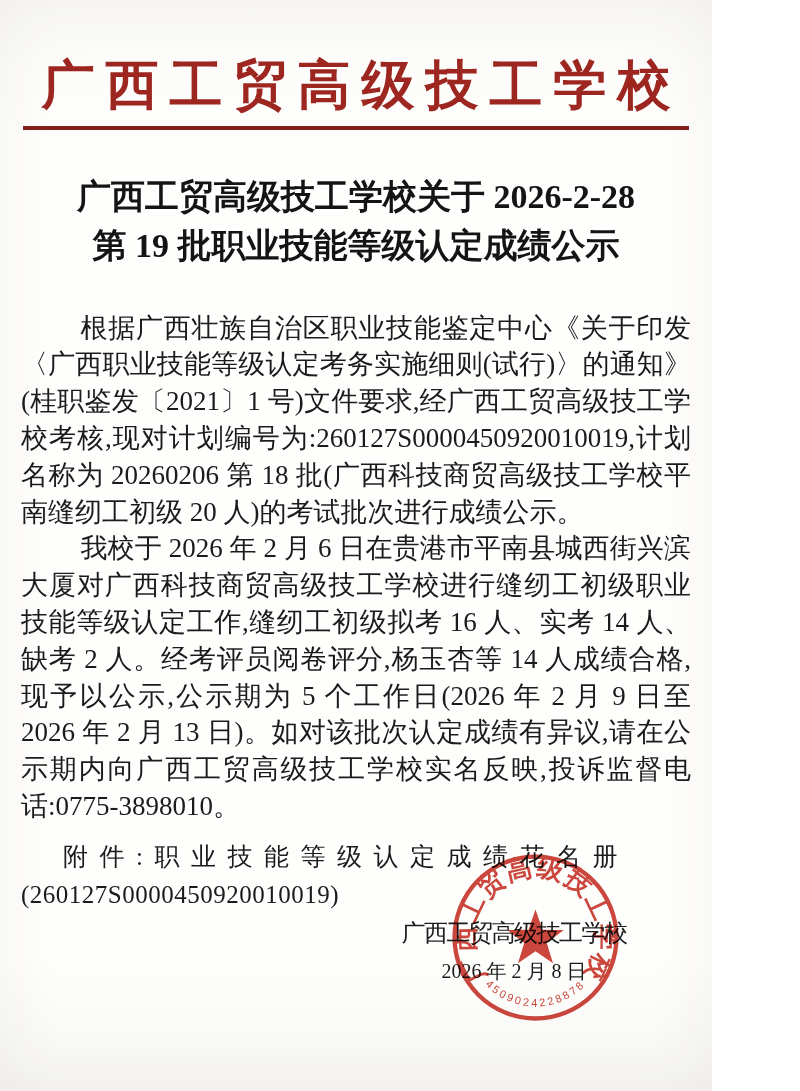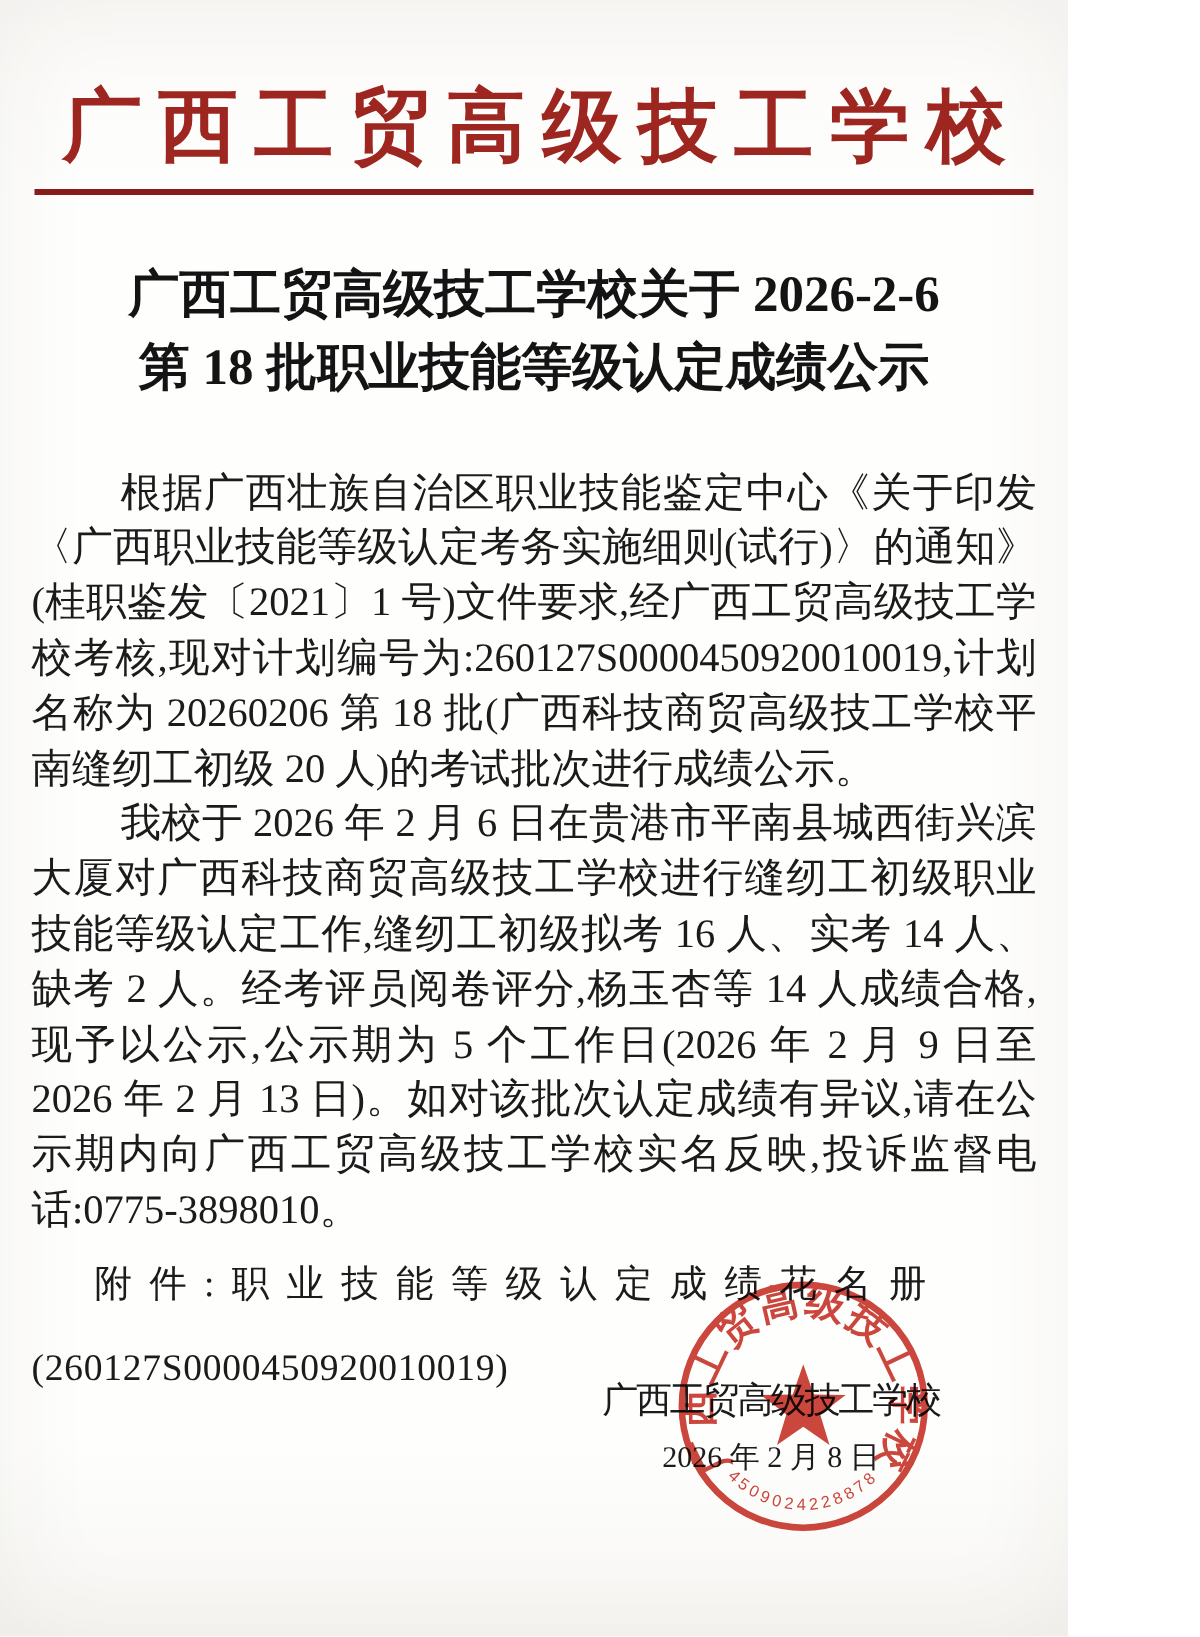--- a/index.html
+++ b/index.html
@@ -61,21 +61,21 @@
     line-height: 36.8px;
     color: #1b1b1b;
   }
   .attachment-label {
     text-indent: 42px;
     letter-spacing: 11.5px;
     white-space: nowrap;
   }
   .attachment-number {
     letter-spacing: 0.5px;
-    margin-top: 19px;
+    margin-top: 1px;
   }
   
   .signature {
     position: absolute;
     left: 401px;
     top: 917px;
     width: 226px;
     text-align: center;
     color: #1b1b1b;
     z-index: 1;
@@ -102,22 +102,22 @@
 </head>
 <body>
 
 <div class="page">
 
   <div class="masthead">广西工贸高级技工学校</div>
 
   <div class="red-rule"></div>
 
   <div class="doc-title">
-    <div>广西工贸高级技工学校关于 2026-2-6</div>
-    <div>第 18 批职业技能等级认定成绩公示</div>
+    <div>广西工贸高级技工学校关于 2026-2-28</div>
+    <div>第 19 批职业技能等级认定成绩公示</div>
   </div>
 
   <div class="body-text">
     <p>根据广西壮族自治区职业技能鉴定中心《关于印发〈广西职业技能等级认定考务实施细则(试行)〉的通知》(桂职鉴发〔2021〕1 号)文件要求,经广西工贸高级技工学校考核,现对计划编号为:260127S0000450920010019,计划名称为 20260206 第 18 批(广西科技商贸高级技工学校平南缝纫工初级 20 人)的考试批次进行成绩公示。</p>
     <p>我校于 2026 年 2 月 6 日在贵港市平南县城西街兴滨大厦对广西科技商贸高级技工学校进行缝纫工初级职业技能等级认定工作,缝纫工初级拟考 16 人、实考 14 人、缺考 2 人。经考评员阅卷评分,杨玉杏等 14 人成绩合格,现予以公示,公示期为 5 个工作日(2026 年 2 月 9 日至 2026 年 2 月 13 日)。如对该批次认定成绩有异议,请在公示期内向广西工贸高级技工学校实名反映,投诉监督电话:0775-3898010。</p>
   </div>
 
   <div class="attachment">
     <p class="attachment-label">附件:职业技能等级认定成绩花名册</p>
     <p class="attachment-number">(260127S0000450920010019)</p>

